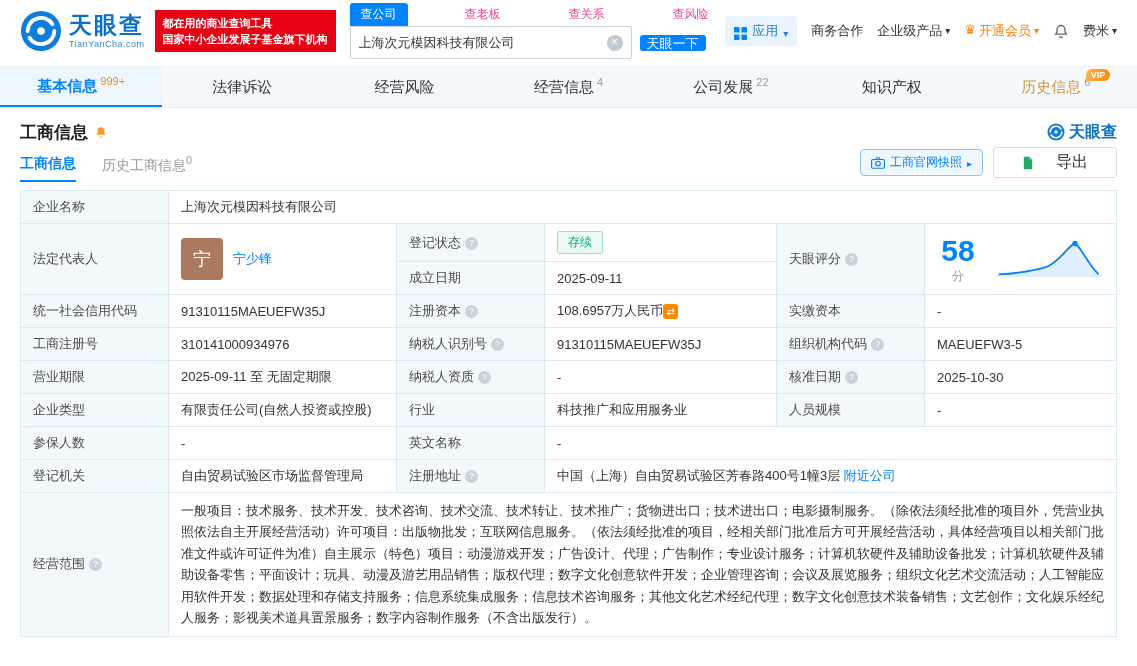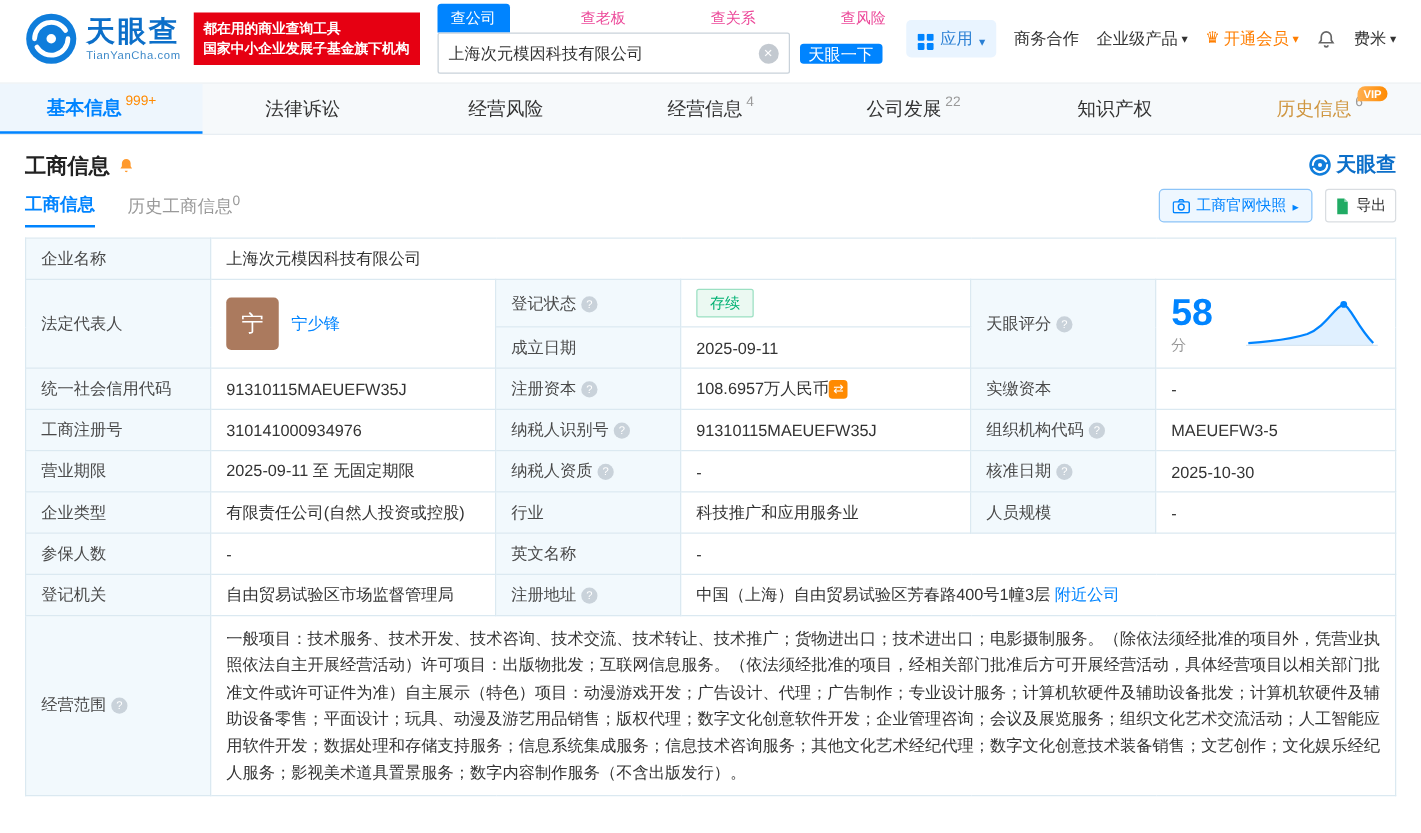--- a/index.html
+++ b/index.html
@@ -60,41 +60,41 @@
   .brand-mark .bm-text { font-size:16px; font-weight:bold; color:#0c6fc9; }
   .subtabs { display:flex; align-items:flex-end; margin-top:8px; height:30px; }
   .subtab { margin-right:26px; font-size:14px; color:#999; padding-bottom:7px; cursor:pointer; }
   .subtab.active { color:#0084ff; font-weight:bold; border-bottom:2px solid #0084ff; }
   .subtab sup { font-size:11px; }
   .subtab-actions { margin-left:auto; display:flex; gap:10px; align-items:center; padding-bottom:4px; }
   .btn-snapshot { display:flex; align-items:center; gap:5px; background:#eef7ff;
     border:1px solid #8cc4f8; color:#0084ff; font-size:12px; padding:4px 10px;
     border-radius:4px; cursor:pointer; }
   .chev::after { content:"▸"; font-size:10px; }
-  .btn-export { display:flex; align-items:center; gap:5px; background:#fff;
-    border:1px solid #d9dde1; color:#333; font-size:12px; padding:4px 7px;
+  .btn-export { display:flex; align-items:center; gap:22px; background:#fff;
+    border:1px solid #d9dde1; color:#333; font-size:16px; padding:4px 28px;
     border-radius:3px; cursor:pointer; }
 
   
   .info-table { width:100%; border-collapse:collapse; margin-top:8px; table-layout:fixed; }
   .info-table td { border:1px solid #dbe9f1; font-size:13px; padding:7px 12px;
     color:#333; vertical-align:middle; word-break:break-all; }
   td.lbl { background:#f2f9fd; color:#4a4a4a; }
   .q { display:inline-block; width:13px; height:13px; border-radius:50%;
     background:#c9d2da; color:#fff; font-size:9px; line-height:13px; text-align:center;
     margin-left:4px; vertical-align:1px; cursor:pointer; }
   .q::after { content:"?"; }
   .status-badge { display:inline-block; background:#ebf9f2; border:1px solid #9be0c2;
     color:#00b173; font-size:12px; padding:2px 10px; border-radius:2px; }
   .rep-cell { display:flex; align-items:center; gap:10px; }
   .avatar { width:42px; height:42px; background:#ab7a5e; border-radius:4px; color:#fff;
     font-size:18px; display:flex; align-items:center; justify-content:center;
     cursor:pointer; flex:none; }
   .link { color:#0084ff; cursor:pointer; }
-  .score-cell { display:flex; align-items:center; gap:16px; }
+  .score-cell { display:flex; align-items:center; gap:16px;text-align:center; }
   .score-num { font-size:30px; color:#0084ff; font-weight:bold; }
   .score-unit { font-size:12px; color:#999; }
   .capital-val { display:flex; align-items:center; gap:0; }
   .convert-icon { width:15px; height:15px; border-radius:3px; background:#ff8a00;
     color:#fff; font-size:10px; line-height:15px; text-align:center; cursor:pointer; flex:none; }
   .convert-icon::after { content:"⇄"; }
   .scope-text { line-height:1.65; text-align:justify; }
 </style>
 </head>
 <body>

